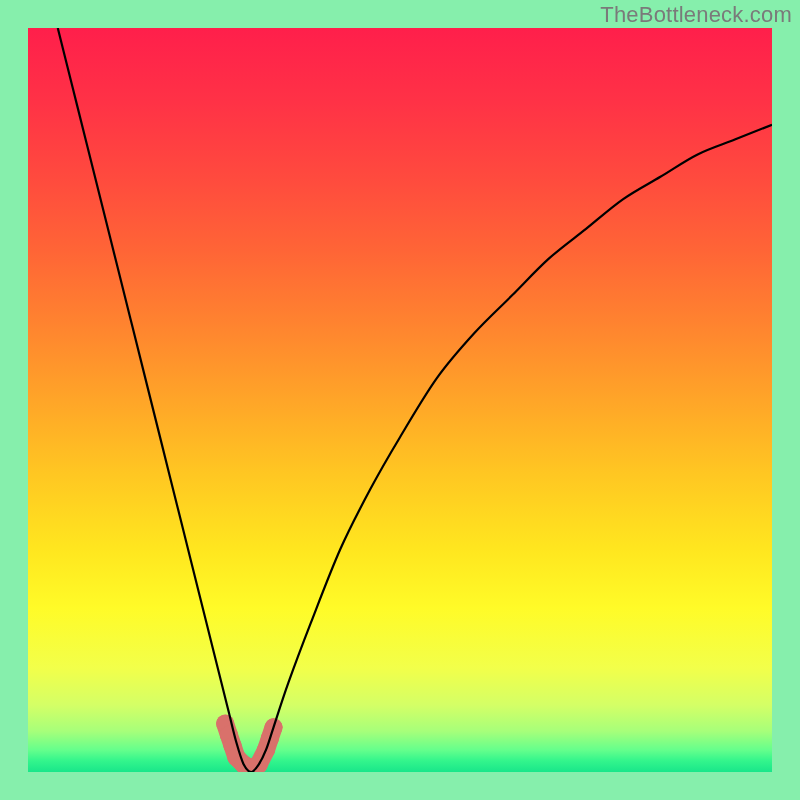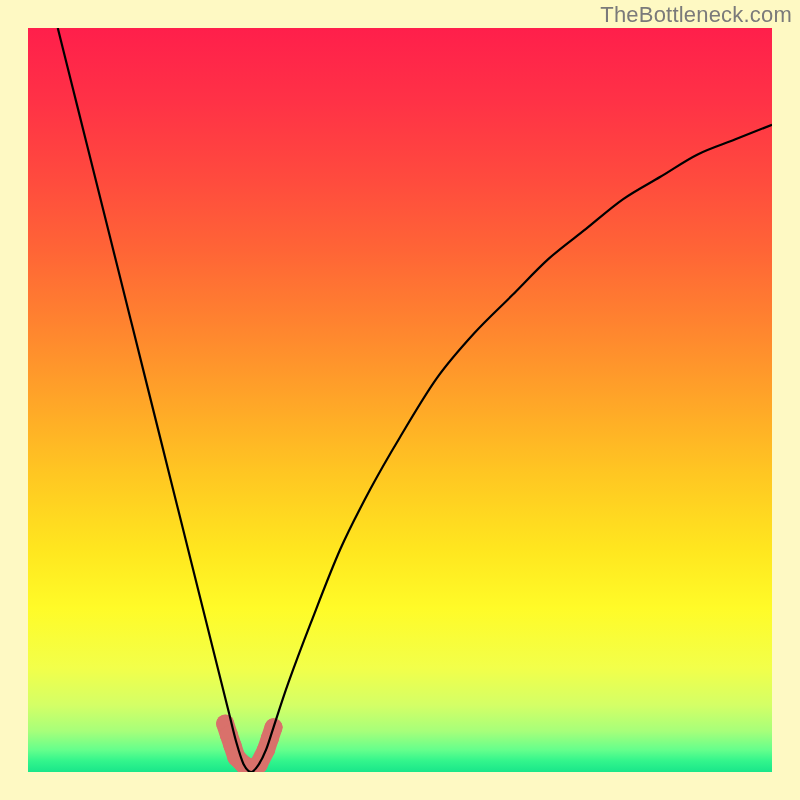--- a/index.html
+++ b/index.html
@@ -8,21 +8,21 @@
     width: 800px;
     height: 800px;
     background: #000;
     overflow: hidden;
     font-family: Arial, Helvetica, sans-serif;
   }
   .outer {
     position: relative;
     width: 800px;
     height: 800px;
-    background: #fef9c3;
+    background: #86efac;
   }
   .watermark {
     position: absolute;
     top: 2px;
     right: 8px;
     color: #7a7a7a;
     font-size: 22px;
     font-weight: 500;
     z-index: 10;
     letter-spacing: 0.2px;

